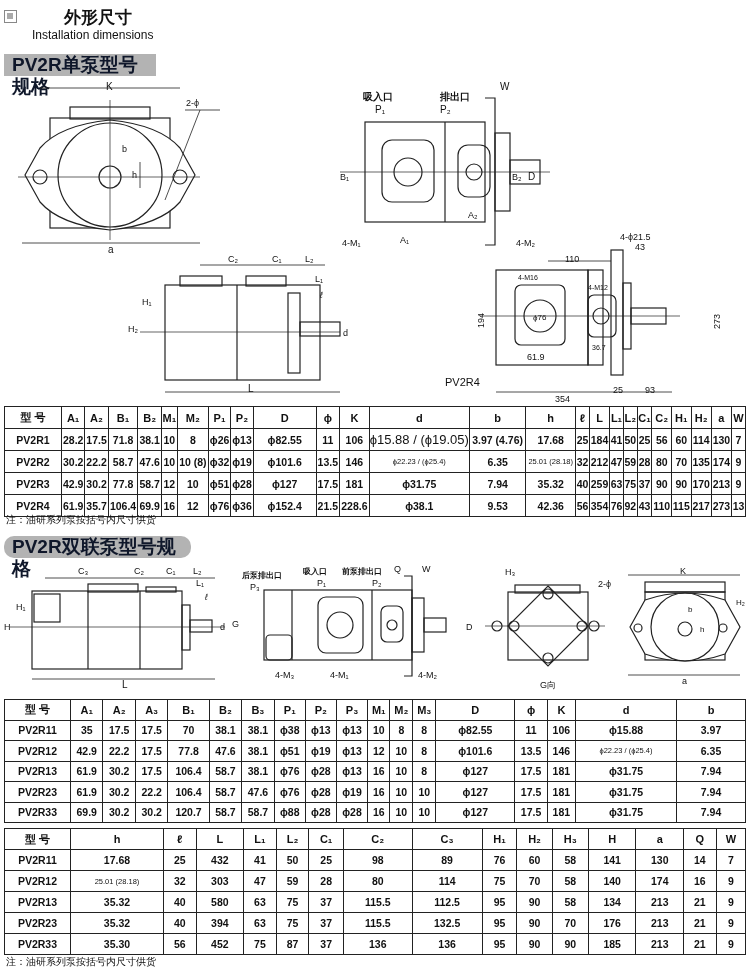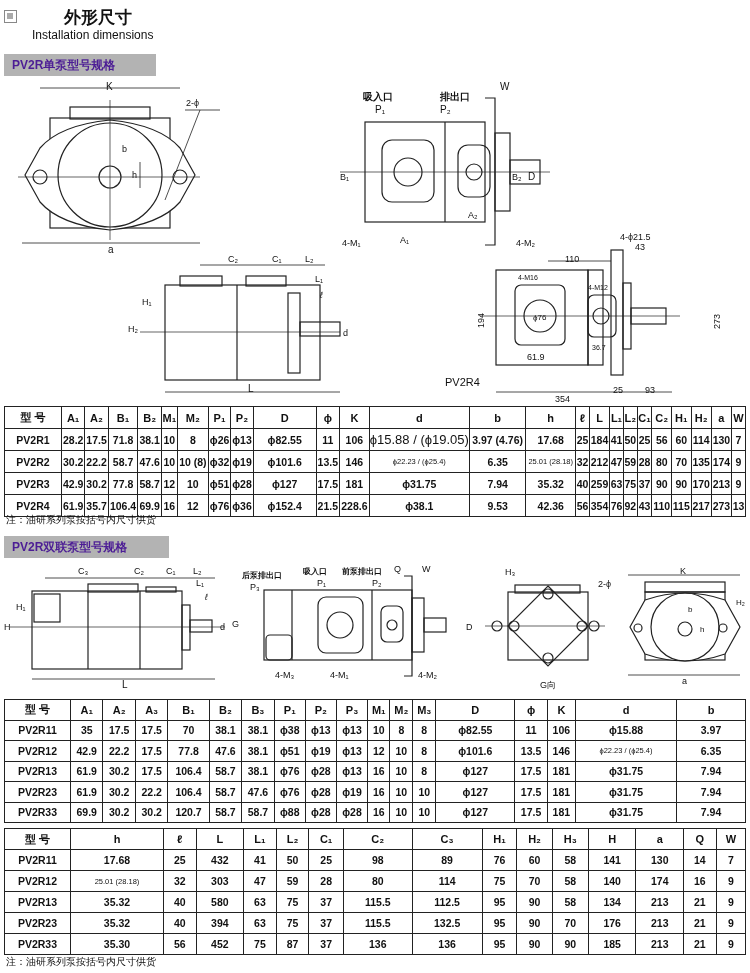--- a/index.html
+++ b/index.html
@@ -1,21 +1,21 @@
 <!DOCTYPE html>
 <html><head>
 <meta charset="utf-8">
 <style>
   html,body{margin:0;padding:0;background:#fff;}
   body{width:750px;height:973px;position:relative;overflow:hidden;font-family:"Liberation Sans",sans-serif;color:#111;}
   .hdr-icon{position:absolute;left:4px;top:10px;width:13px;height:13px;border:1.5px solid #888;box-sizing:border-box;}
   .hdr-icon::after{content:"";position:absolute;left:2px;top:2px;width:6px;height:6px;background:#aaa;}
   .hdr-cn{position:absolute;left:32px;top:6px;font-size:17px;font-weight:bold;margin-left:32px;}
   .hdr-en{position:absolute;left:32px;top:28px;font-size:12px;}
-  .band{position:absolute;left:4px;height:22px;background:#b3b3b3;color:#4c1d95;font-size:12px;font-weight:bold;line-height:22px;padding-left:8px;box-sizing:border-box;}
+  .band{position:absolute;left:4px;height:22px;background:#b3b3b3;color:#0f172a;font-size:19px;font-weight:bold;line-height:22px;padding-left:8px;box-sizing:border-box;}
   svg{position:absolute;left:0;top:0;}
   svg text{font-family:"Liberation Sans",sans-serif;fill:#111;}
   table{position:absolute;border-collapse:collapse;font-size:10.5px;font-weight:bold;}
   td,th{border:1.3px solid #222;text-align:center;padding:0;white-space:nowrap;}
   th{font-size:11px;}
   .t1 td,.t1 th{height:21px;}
   .t2 td,.t2 th{height:19.5px;}
   .t3 td,.t3 th{height:20px;}
   .note{position:absolute;left:6px;font-size:10px;font-weight:normal;}
 </style>
@@ -264,21 +264,21 @@
         <td>110</td>
         <td>115</td>
         <td>217</td>
         <td>273</td>
         <td>13</td>
       </tr>
     </tbody>
 </table>
 <div class="note" style="top:513px;">注：油研系列泵按括号内尺寸供货</div>
 
-<div class="band" style="top:536px;width:165px;">PV2R双联泵型号规格</div>
+<div class="band" style="top:536px;width:187px;border-radius:10px;">PV2R双联泵型号规格</div>
 
 <svg width="750" height="690" style="top:0" stroke="#222" fill="none" stroke-width="1.2">
   <g>
     <rect x="32" y="591" width="150" height="78"></rect>
     <line x1="88" y1="591" x2="88" y2="669"></line>
     <line x1="140" y1="591" x2="140" y2="669"></line>
     <rect x="88" y="584" width="50" height="8"></rect>
     <rect x="146" y="587" width="30" height="5"></rect>
     <rect x="34" y="594" width="26" height="28"></rect>
     <rect x="182" y="605" width="8" height="45"></rect>

